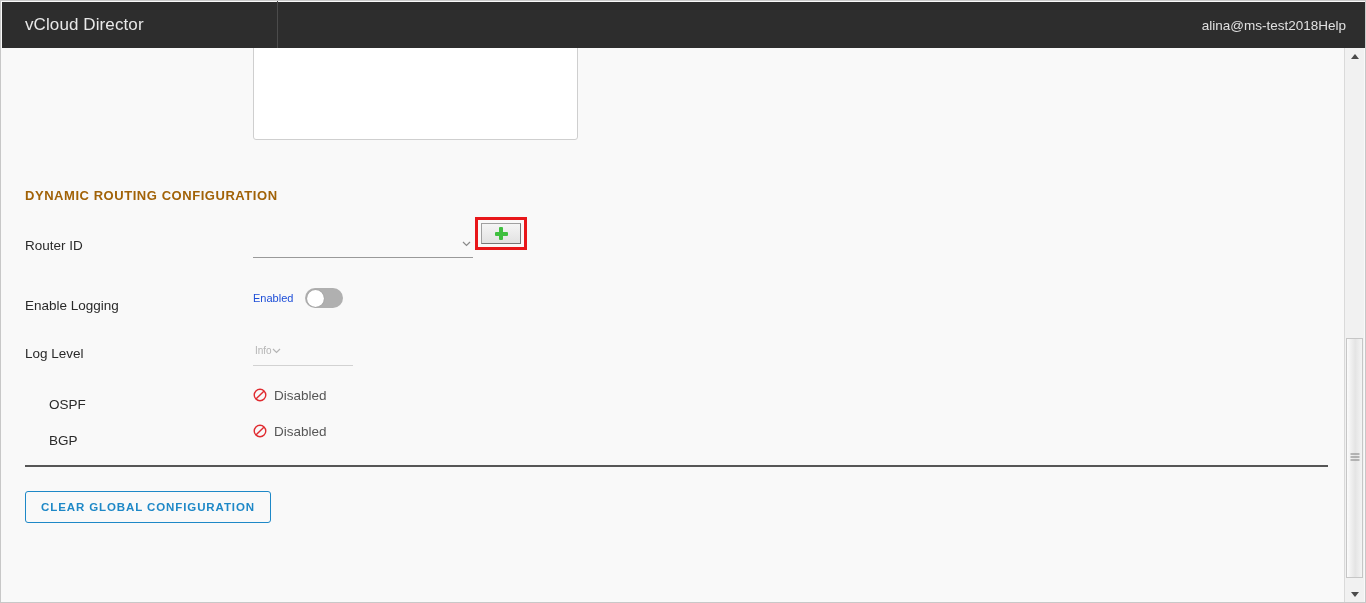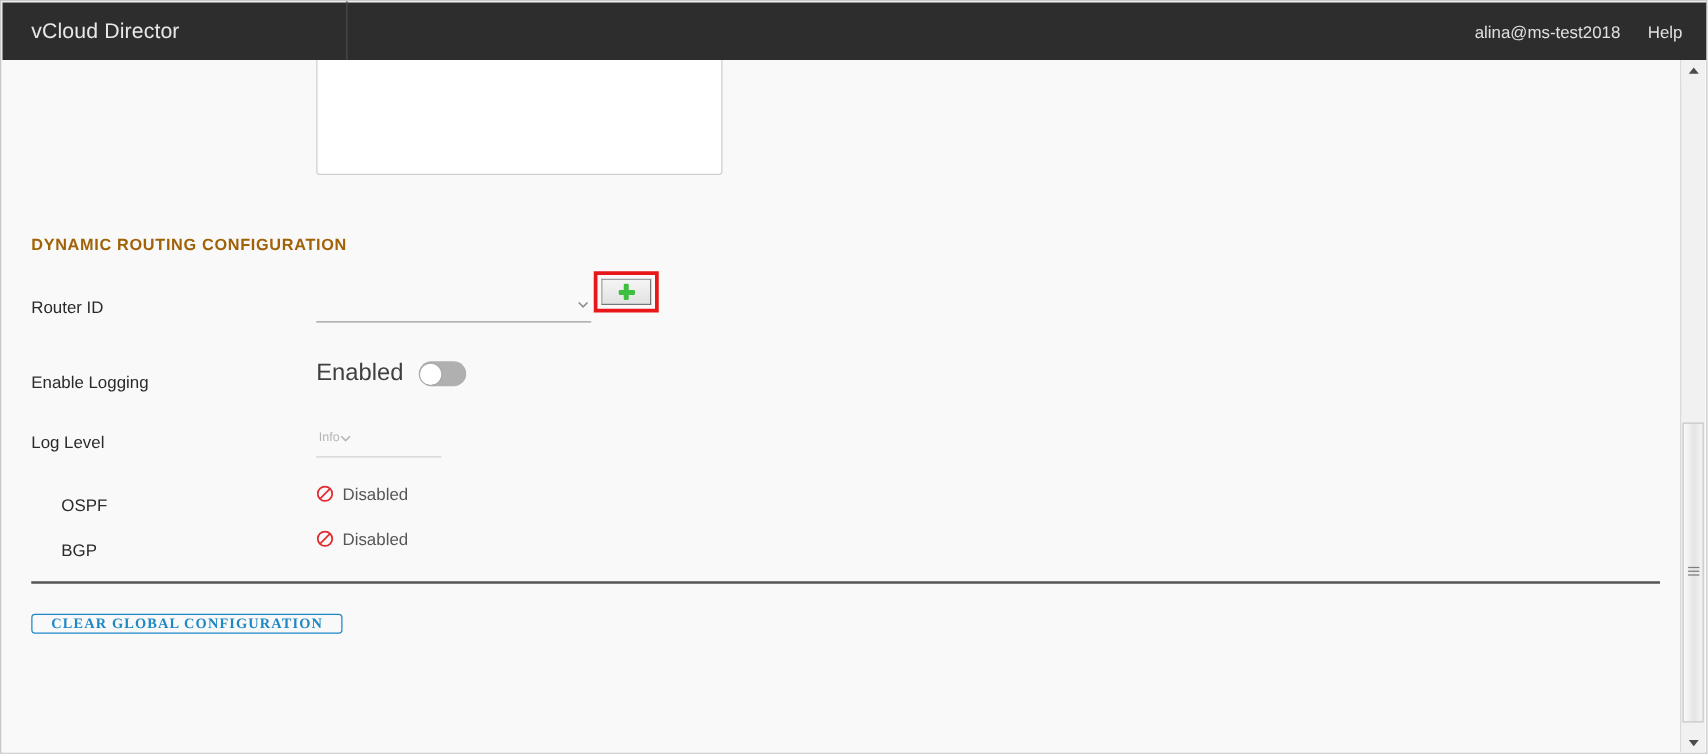--- a/index.html
+++ b/index.html
@@ -51,21 +51,20 @@
     font-weight: normal;
     padding-left: 23px;
     letter-spacing: .1px;
     white-space: nowrap;
   }
   .header-right {
     margin-left: auto;
     display: flex;
     align-items: center;
     padding-right: 20px;
-    gap: 22px;
   }
   .header-user, .header-help {
     color: #e0e0e0;
     font-size: 13.5px;
     white-space: nowrap;
     cursor: pointer;
   }
 
   
   .content {
@@ -191,22 +190,22 @@
 
   
   .row-logging { top: 240px; }
   .row-logging .row-label { top: 10px; }
   .toggle-wrap {
     display: flex;
     align-items: center;
     gap: 12px;
   }
   .toggle-text {
-    font-size: 19px;
-    color: #404040;
+    font-size: 11px;
+    color: #1d4ed8;
   }
   .toggle {
     position: relative;
     width: 38px;
     height: 20px;
     border-radius: 10px;
     background: #b0b0b0;
     cursor: pointer;
   }
   .toggle .knob {
@@ -262,32 +261,32 @@
     left: 23px;
     top: 417px;
     width: 1303px;
     height: 0;
     border-top: 2px solid #565656;
   }
   .outline-btn {
     position: absolute;
     left: 23px;
     top: 443px;
-    height: 16px;
+    height: 32px;
     padding: 0 15px;
     display: inline-flex;
     align-items: center;
     background: transparent;
     border: 1px solid #1e88c7;
     border-radius: 3px;
     color: #1e88c7;
     font-size: 11.5px;
     font-weight: bold;
     letter-spacing: .9px;
-    font-family: Liberation Serif, serif;
+    font-family: Liberation Sans, sans-serif;
     cursor: pointer;
     white-space: nowrap;
   }
 
   
   .scrollbar {
     position: absolute;
     right: 1px;
     top: 47px;
     width: 20px;

